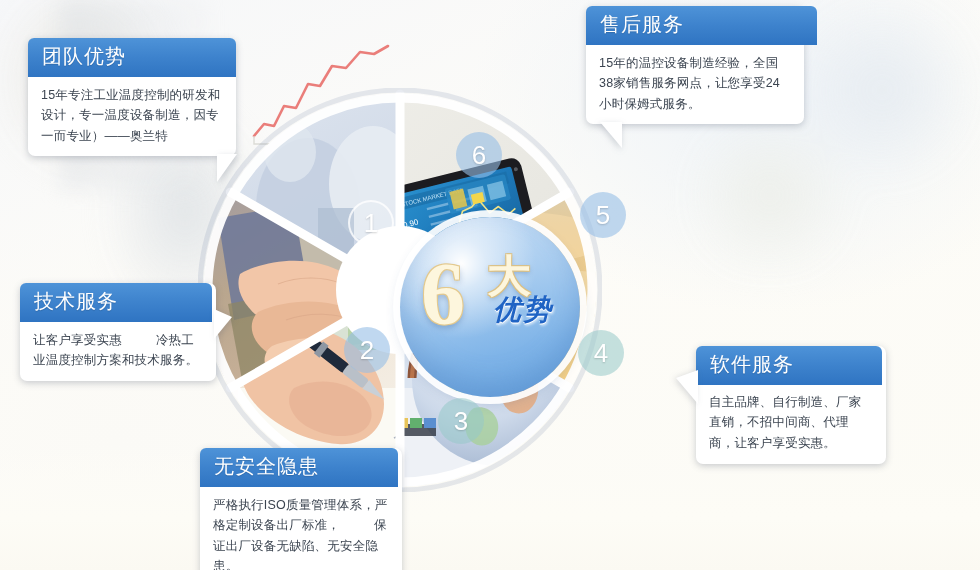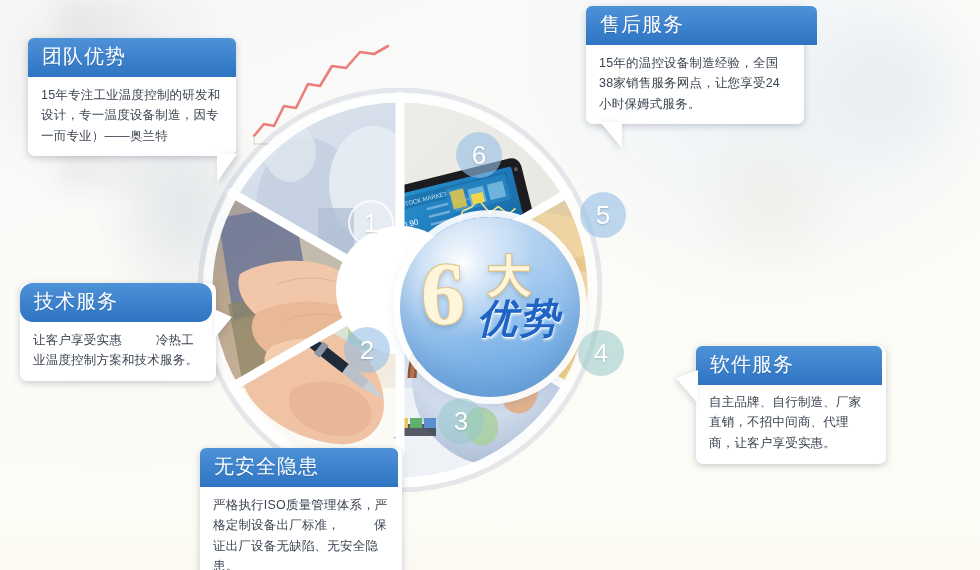--- a/index.html
+++ b/index.html
@@ -87,23 +87,23 @@
   .badge-da {
     position:absolute; left:72px; top:2px;
     font-size:44px; font-weight:700; line-height:1;
     color:#fdf6dd;
     text-shadow:
       -1px -1px 0 #dcc184, 1px -1px 0 #dcc184,
       -1px 1px 0 #dcc184, 1px 1px 0 #dcc184,
       0 2px 5px rgba(30,70,130,.35);
   }
   .badge-youshi {
-    position:absolute; left:62px; top:46px;
-    font-family:Liberation Sans, sans-serif;
-    font-size:40px; font-weight:700; font-style:italic; line-height:1;
+    position:absolute; left:78px; top:46px;
+    font-family:Liberation Mono, monospace;
+    font-size:28px; font-weight:700; font-style:italic; line-height:1;
     letter-spacing:2px;
     color:#1f63c4;
     text-shadow: 0 1px 0 #fff, 1px 2px 3px rgba(255,255,255,.8);
   }
 
   
   .num {
     position:absolute;
     width:46px; height:46px; border-radius:50%;
     display:flex; align-items:center; justify-content:center;
@@ -182,21 +182,21 @@
     border-right:22px solid #ffffff;
     border-top:8px solid transparent;
     border-bottom:26px solid transparent;
     filter:drop-shadow(-2px 1px 3px rgba(80,90,110,.22));
   }
 
   #card-quality   { left:200px; top:448px; width:202px; }
   #card-quality .card-head { width:198px; }
 
   #card-tech      { left:20px;  top:283px; width:196px; }
-  #card-tech .card-head { width:192px;border-radius:13px; }
+  #card-tech .card-head { width:192px; }
   #card-tech .tail {
     right:-16px; top:26px;
     border-left:18px solid #ffffff;
     border-top:8px solid transparent;
     border-bottom:22px solid transparent;
     filter:drop-shadow(2px 1px 3px rgba(80,90,110,.22));
   }
 
   .gap { display:inline-block; width:34px; }
 </style>

